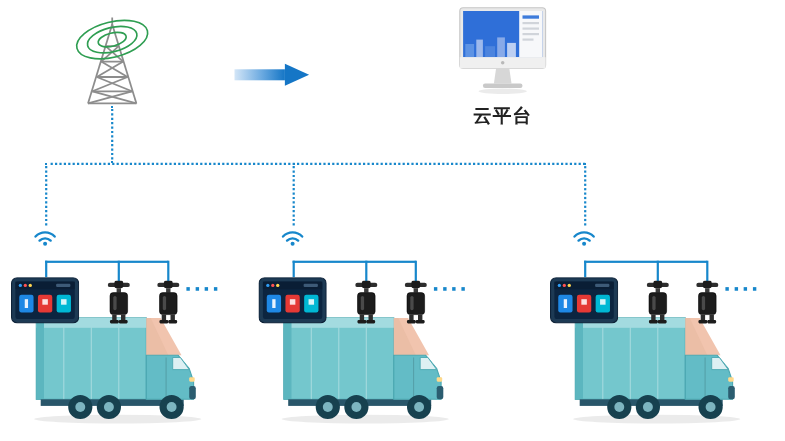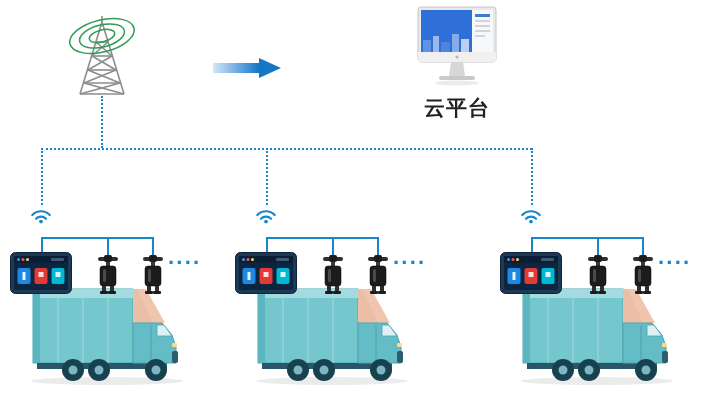--- a/index.html
+++ b/index.html
@@ -19,21 +19,21 @@
   body{
     width:714px;height:401px;position:relative;overflow:hidden;
     font-family:"Liberation Sans","DejaVu Sans",sans-serif;
   }
   .abs{position:absolute;}
   .dot-h{border-top:2px dotted var(--connector-blue);height:0;}
   .dot-v{border-left:2px dotted var(--connector-blue);width:0;}
   .bus-h{border-top:2px solid var(--connector-blue);height:0;}
   .bus-v{border-left:2px solid var(--connector-blue);width:0;}
   .cloud-label{
-    font-size:21px;font-weight:700;color:var(--label-color);
+    font-size:17px;font-weight:700;color:var(--label-color);
     text-align:center;letter-spacing:1px;
   }
   .group{position:absolute;top:205px;width:200px;height:196px;}
   .g1{left:10px}.g2{left:235px}.g3{left:500px}
   .wifi{left:20px;top:2px;z-index:2;}
   .busline-h{left:31px;top:32px;width:112px;}
   .busdrop-1{left:31px;top:32px;height:15px;}
   .busdrop-2{left:97px;top:32px;height:19px;}
   .busdrop-3{left:142px;top:32px;height:19px;}
   .display{left:0;top:47px;z-index:3;}

